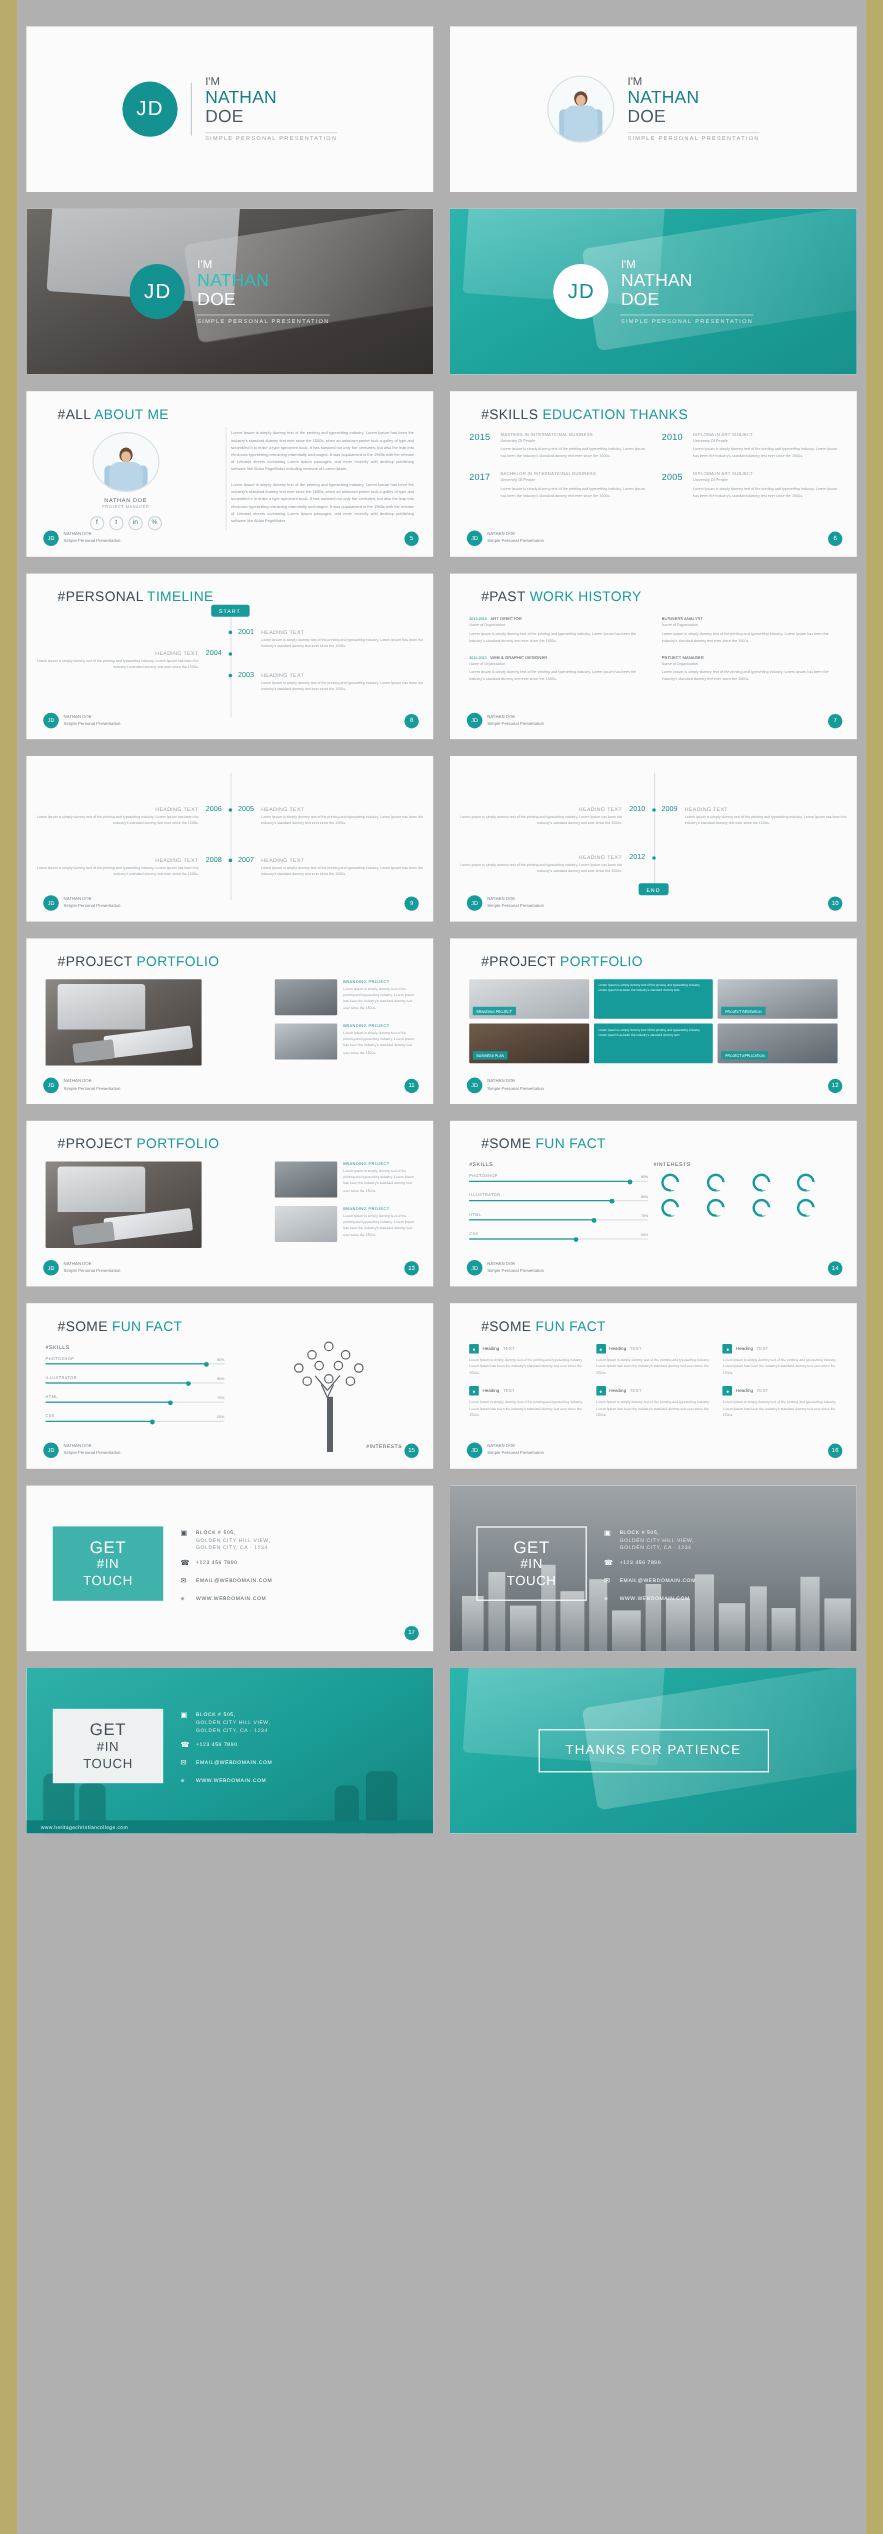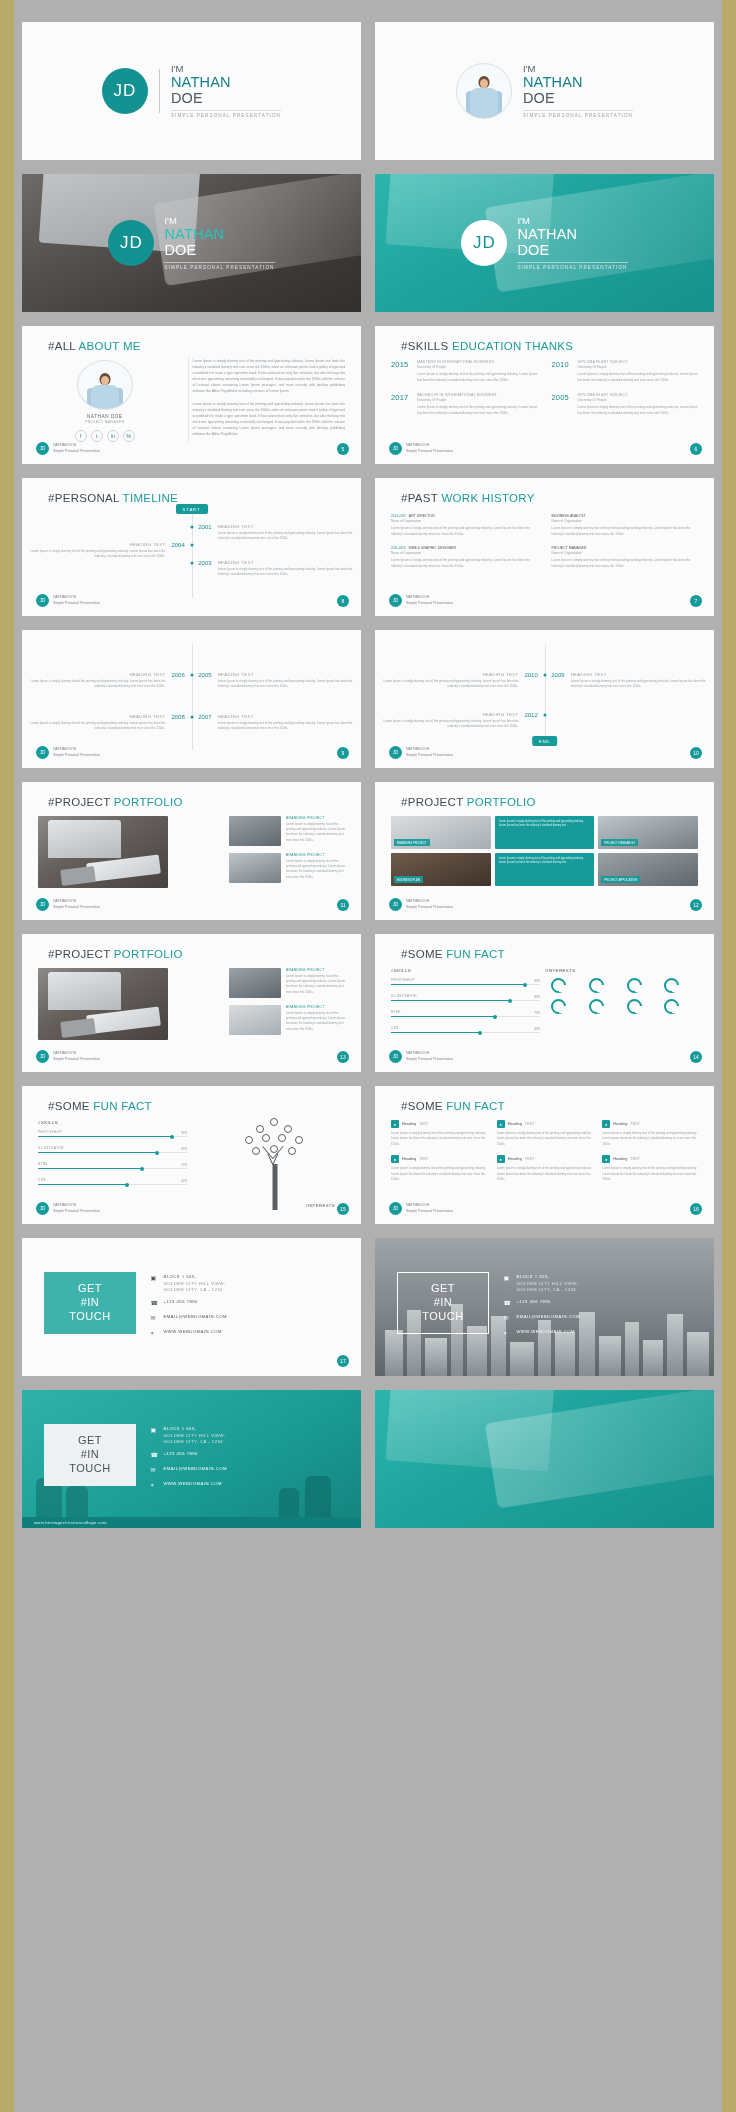--- a/index.html
+++ b/index.html
@@ -206,21 +206,21 @@
   .ff-item .ffh { display:flex; align-items:center; gap:3px; font-size:3.8px; color:#4d575e;}
   .ff-item .ffh span.t { color:#9aa3a9;}
   .ff-ico { width:8px;height:8px;border-radius:1px;background:#169a9a; display:flex;align-items:center;justify-content:center;color:#fff;font-size:4px;}
   .ff-txt { font-size:2.9px; color:#9aa3a9; line-height:1.85; margin-top:3px;}
   
   .git-box {
     position:absolute; left:22px; top:34px; width:92px; height:62px;
     background:#3fb3ab; color:#fff; display:flex; flex-direction:column;
     align-items:center; justify-content:center; line-height:1.25;
   }
-  .git-box .l1 { font-size:11px; letter-spacing:.5px;}
+  .git-box .l1 { font-size:14px; letter-spacing:.5px;}
   .git-box .l2 { font-size:11px; letter-spacing:.5px;}
   .git-box .l3 { font-size:11px; letter-spacing:.5px;}
   .git-box.outline { background:transparent; border:1.4px solid #fff;}
   .git-box.light { background:#eef1f2; color:#46525a; border:none;}
   .contact-list { position:absolute; right:14px; top:36px; width:58%; }
   .c-row { display:flex; gap:5px; align-items:flex-start; margin-bottom:7px;}
   .c-ico { width:8px;height:8px; color:#4d575e; font-size:6px; line-height:8px;}
   .c-t1 { font-size:4.2px; color:#4d575e; letter-spacing:.5px;}
   .c-t2 { font-size:4.2px; color:#8d969c; letter-spacing:.5px; margin-top:1.5px;}
   .contact-list.on-dark .c-t1,
@@ -933,16 +933,17 @@
         <div class="c-row">
           <div class="c-ico">⌖</div>
           <div class="c-t1">WWW.WEBDOMAIN.COM</div>
         </div>
       </div>
       <div class="url-bar">www.heritagechristiancollege.com</div>
     </div>
 
     <div class="slide">
       <div class="bg-teal"></div>
+      <div class="thanks-box">THANKS FOR PATIENCE</div>
     </div>
 
   </div>
 </div>
 
 </body></html>

